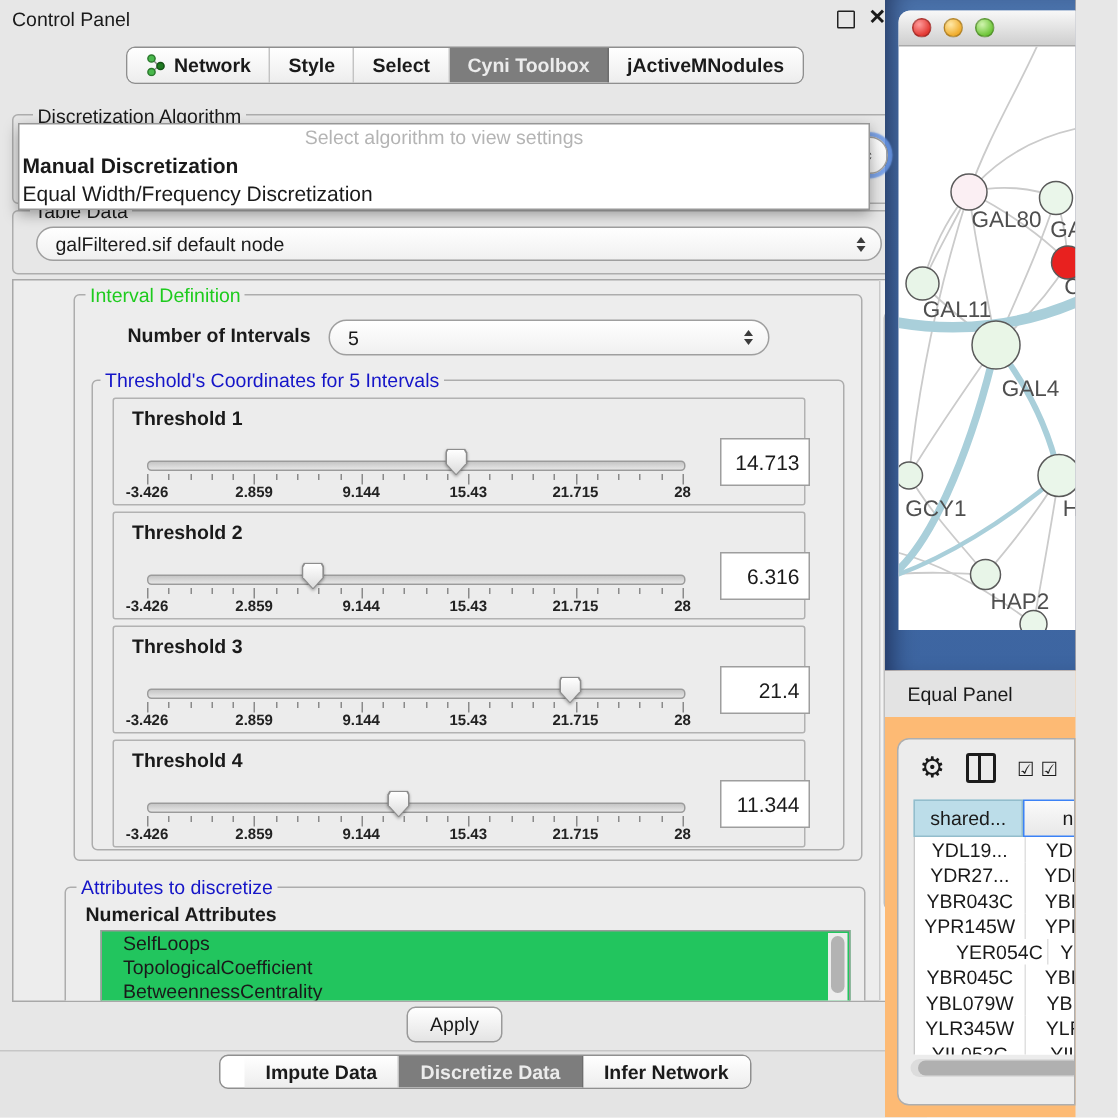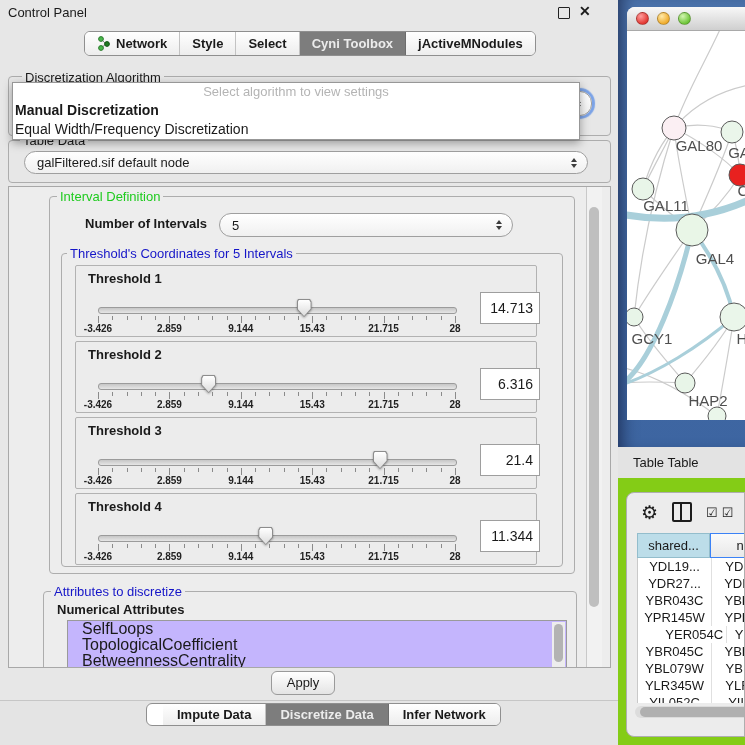--- a/index.html
+++ b/index.html
@@ -63,32 +63,32 @@
   .handle::after{content:"";position:absolute;inset:1px;background:linear-gradient(#ffffff,#dcdcdc);
         clip-path:polygon(10% 0,90% 0,100% 15%,100% 55%,50% 100%,0 55%,0 15%);}
   .ticks{position:absolute;left:22px;top:50px;width:357px;height:8px;}
   .tk{position:absolute;top:0;width:1px;background:#8a8a8a;}
   .ticklabels{position:absolute;left:22px;top:57px;width:357px;height:12px;}
   .ticklabels span{position:absolute;transform:translateX(-50%);font-size:10px;font-weight:700;color:#222;}
   .vbox{position:absolute;left:404px;top:26px;width:52px;height:30px;background:#fff;
         border:1px solid #9e9e9e;font-size:14px;line-height:30px;text-align:right;padding-right:6px;}
 
   
-  #attr-list{left:66px;top:619px;width:500px;height:49px;background:#c4b5fd;border:1px solid #9a9a9a;
-             box-sizing:border-box;overflow:hidden;font-size:16px;}
+  #attr-list{left:66px;top:619px;width:500px;height:49px;background:#22c55e;border:1px solid #9a9a9a;
+             box-sizing:border-box;overflow:hidden;font-size:13px;}
   #attr-list .item{padding-left:14px;line-height:16px;}
   #attr-scroll{position:absolute;right:1px;top:1px;width:13px;height:47px;background:#ededed;}
   #attr-scroll .thumb{position:absolute;left:2px;top:2px;width:9px;height:38px;background:#b3b3b3;border-radius:5px;}
 
   #apply-btn{left:271px;top:671px;width:62px;height:22px;border:1px solid #9a9a9a;border-radius:6px;
              background:linear-gradient(#ffffff,#e4e4e4);font-size:13px;text-align:center;line-height:22px;}
   #cp-bottom{left:0;top:700px;width:618px;height:45px;background:#e4e4e4;border-top:1px solid #c6c6c6;}
 
   
-  #right{left:618px;top:0;width:127px;height:745px;background:#84cc16;}
+  #right{left:590px;top:0;width:127px;height:745px;background:#fdba74;}
   #netbg{left:0;top:0;width:127px;height:447px;background:linear-gradient(180deg,#4a72ab,#3d65a1);
          box-shadow:inset 14px 0 16px -10px rgba(0,0,25,.5);}
   #netwin{left:9px;top:7px;width:118px;height:413px;background:#fff;border-radius:8px 0 0 0;overflow:hidden;}
   #nettitle{position:absolute;left:0;top:0;width:100%;height:24px;
             background:linear-gradient(#f8f8f8,#cfcfcf);border-bottom:1px solid #a9a9a9;box-sizing:border-box;}
   .light{position:absolute;top:5px;width:13px;height:13px;border-radius:50%;border:1px solid rgba(0,0,0,.25);box-sizing:border-box;}
   #lt-red{left:9px;background:radial-gradient(circle at 35% 30%,#ff9d9d,#e33a34 70%);}
   #lt-yellow{left:30px;background:radial-gradient(circle at 35% 30%,#ffe9a8,#f0ad2e 70%);}
   #lt-green{left:51px;background:radial-gradient(circle at 35% 30%,#d2f5b0,#6fc63a 70%);}
   #netcanvas{position:absolute;left:0;top:24px;width:118px;height:389px;overflow:hidden;}
@@ -452,21 +452,21 @@
               <text x="39" y="180" font-size="15" fill="#4f4f4f" text-anchor="middle">GAL11</text>
               <text x="88" y="233" font-size="15" fill="#4f4f4f" text-anchor="middle">GAL4</text>
               <text x="25" y="313" font-size="15" fill="#4f4f4f" text-anchor="middle">GCY1</text>
               <text x="115" y="313" font-size="15" fill="#4f4f4f" text-anchor="middle">H</text>
               <text x="81" y="375" font-size="15" fill="#4f4f4f" text-anchor="middle">HAP2</text>
             </svg></div>
       </div>
     </div>
 
     <div id="tp-titlebar" class="abs">
-      <span id="tp-title">Table Table</span>
+      <span id="tp-title">Equal Panel</span>
     </div>
 
     <div id="tablewin" class="abs">
       <div id="tp-toolbar">
         <span id="gear">⚙</span>
         <span id="split-ic"></span>
         <span class="chk">☑</span>
         <span class="chk" style="margin-left:-10px;">☑</span>
       </div>
       <div id="tbl">

